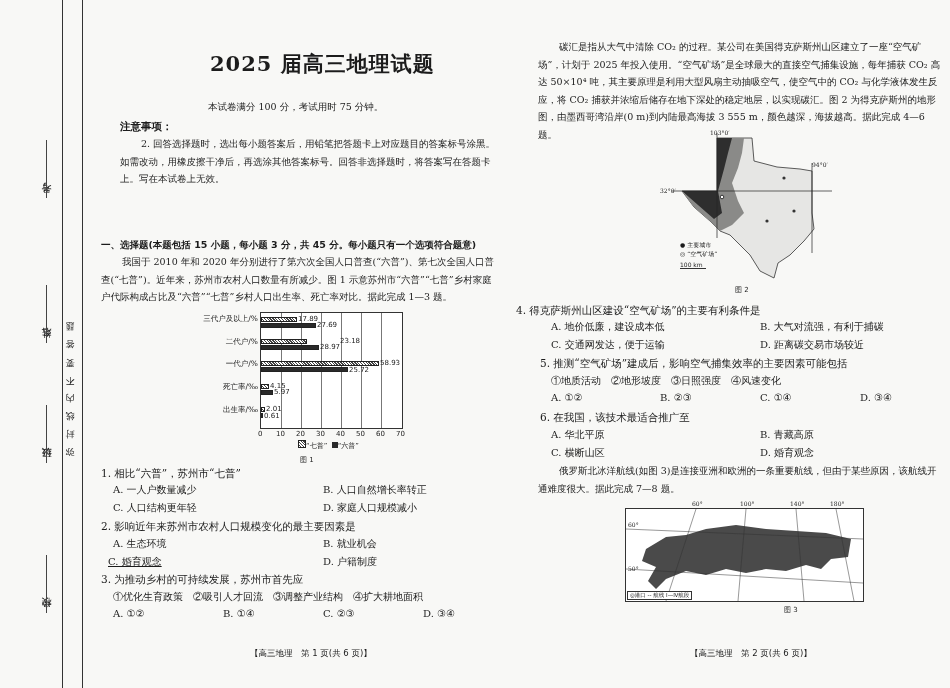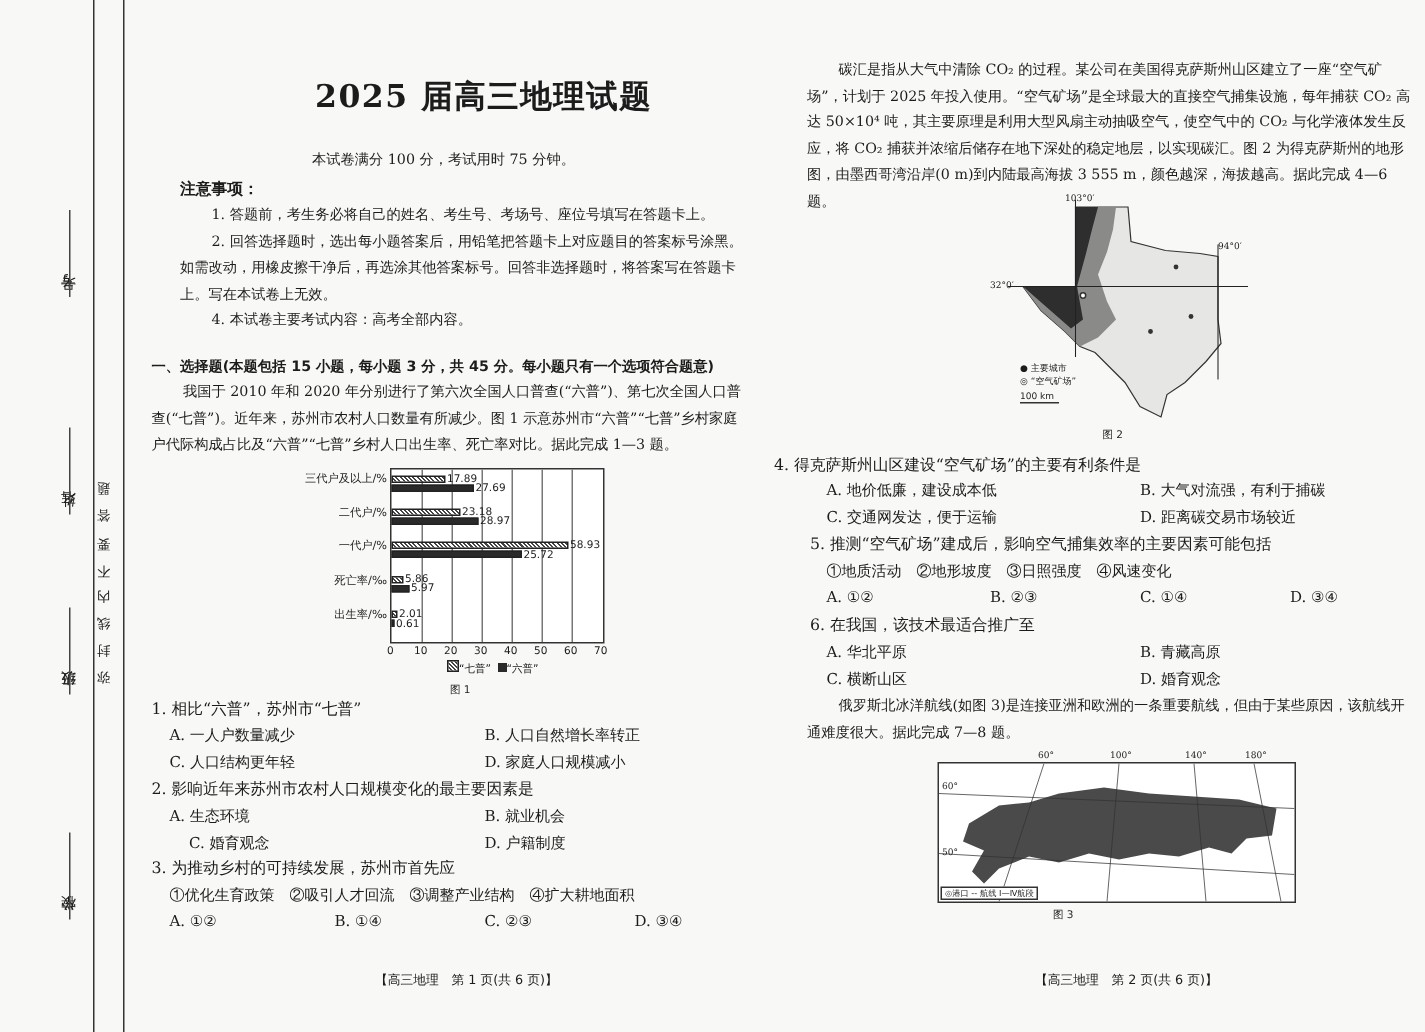--- a/index.html
+++ b/index.html
@@ -43,23 +43,21 @@
 <div class="vfield" style="top:285px;"><span>姓名</span><span class="line"></span></div>
 <div class="vfield" style="top:405px;"><span>班级</span><span class="line"></span></div>
 <div class="vfield" style="top:555px;"><span>学校</span><span class="line"></span></div>
 
 <div class="seal" style="top:228px;height:236px;">弥封线内不要答题</div>
 
 <div class="abs title" style="left:210px;top:50px;">2025 届高三地理试题</div>
 <div class="abs p" style="left:208px;top:98px;font-size:9.5px;">本试卷满分 100 分，考试用时 75 分钟。</div>
 <div class="abs p bold" style="left:120px;top:118px;">注意事项：</div>
 <div class="abs small" style="left:120px;top:135px;width:378px;">
-  <div class="indent">1. 答题前，考生务必将自己的姓名、考生号、考场号、座位号填写在答题卡上。</div>
   <div class="indent">2. 回答选择题时，选出每小题答案后，用铅笔把答题卡上对应题目的答案标号涂黑。如需改动，用橡皮擦干净后，再选涂其他答案标号。回答非选择题时，将答案写在答题卡上。写在本试卷上无效。</div>
-  <div class="indent">4. 本试卷主要考试内容：高考全部内容。</div>
 </div>
 
 <div class="abs small bold" style="left:101px;top:236px;width:400px;font-size:9.5px;">一、选择题(本题包括 15 小题，每小题 3 分，共 45 分。每小题只有一个选项符合题意)</div>
 <div class="abs small indent" style="left:101px;top:253px;width:400px;">我国于 2010 年和 2020 年分别进行了第六次全国人口普查(“六普”)、第七次全国人口普查(“七普”)。近年来，苏州市农村人口数量有所减少。图 1 示意苏州市“六普”“七普”乡村家庭户代际构成占比及“六普”“七普”乡村人口出生率、死亡率对比。据此完成 1—3 题。</div>
 
 <div>
   <div class="cat" style="left:188px;top:314px;">三代户及以上/%</div>
   <div class="cat" style="left:188px;top:337px;">二代户/%</div>
   <div class="cat" style="left:188px;top:359px;">一代户/%</div>
   <div class="cat" style="left:188px;top:382px;">死亡率/‰</div>
@@ -71,31 +69,31 @@
     <div class="gl" style="left:80px"></div>
       <div class="gl" style="left:100px"></div>
       <div class="gl" style="left:120px"></div>
 
     <div class="bar s7" style="top:4px;width:36px;"></div>
     <div class="bl" style="top:3px;left:37px;">17.89</div>
     <div class="bar s6" style="top:10px;width:55px;"></div>
     <div class="bl" style="top:9px;left:56px;">27.69</div>
 
     <div class="bar s7" style="top:26px;width:46px;"></div>
-    <div class="bl" style="top:25px;left:47px;">23.18</div>
+    <div class="bl" style="top:25px;left:47px;padding-left:32px;">23.18</div>
     <div class="bar s6" style="top:32px;width:58px;"></div>
     <div class="bl" style="top:31px;left:59px;">28.97</div>
 
     <div class="bar s7" style="top:48px;width:118px;"></div>
     <div class="bl" style="top:47px;left:119px;">58.93</div>
     <div class="bar s6" style="top:54px;width:87px;"></div>
     <div class="bl" style="top:54px;left:88px;">25.72</div>
 
     <div class="bar s7" style="top:71px;width:8px;"></div>
-    <div class="bl" style="top:70px;left:9px;">5.86</div>
+    <div class="bl" style="top:70px;left:9px;">4.15</div>
     <div class="bar s6" style="top:77px;width:12px;"></div>
     <div class="bl" style="top:76px;left:13px;">5.97</div>
 
     <div class="bar s7" style="top:94px;width:4px;"></div>
     <div class="bl" style="top:93px;left:5px;">2.01</div>
     <div class="bar s6" style="top:100px;width:2px;"></div>
     <div class="bl" style="top:100px;left:3px;">0.61</div>
   </div>
   <div class="tick" style="left:258px;">0</div>
   <div class="tick" style="left:276px;">10</div>
@@ -114,21 +112,21 @@
 
 <div class="abs p" style="left:101px;top:465px;">1. 相比“六普”，苏州市“七普”</div>
 <div class="opt" style="left:113px;top:483px;">A. 一人户数量减少</div>
 <div class="opt" style="left:323px;top:483px;">B. 人口自然增长率转正</div>
 <div class="opt" style="left:113px;top:501px;">C. 人口结构更年轻</div>
 <div class="opt" style="left:323px;top:501px;">D. 家庭人口规模减小</div>
 
 <div class="abs p" style="left:101px;top:518px;">2. 影响近年来苏州市农村人口规模变化的最主要因素是</div>
 <div class="opt" style="left:113px;top:537px;">A. 生态环境</div>
 <div class="opt" style="left:323px;top:537px;">B. 就业机会</div>
-<div class="opt" style="left:126px;top:555px;">C. 婚育观念</div>
+<div class="opt" style="left:108px;top:555px;text-decoration:underline;">C. 婚育观念</div>
 <div class="opt" style="left:323px;top:555px;">D. 户籍制度</div>
 
 <div class="abs p" style="left:101px;top:571px;">3. 为推动乡村的可持续发展，苏州市首先应</div>
 <div class="opt" style="left:113px;top:590px;">①优化生育政策　②吸引人才回流　③调整产业结构　④扩大耕地面积</div>
 <div class="opt" style="left:113px;top:608px;">A. ①②</div>
 <div class="opt" style="left:223px;top:608px;">B. ①④</div>
 <div class="opt" style="left:323px;top:608px;">C. ②③</div>
 <div class="opt" style="left:423px;top:608px;">D. ③④</div>
 
 <div class="abs footer" style="left:250px;top:648px;">【高三地理　第 1 页(共 6 页)】</div>
@@ -192,15 +190,15 @@
     <line x1="210" y1="0" x2="228" y2="92" stroke="#333" stroke-width="0.5"></line>
   </svg>
   <div class="abs" style="left:66px;top:-9px;font-size:6px;">60°</div>
   <div class="abs" style="left:114px;top:-9px;font-size:6px;">100°</div>
   <div class="abs" style="left:164px;top:-9px;font-size:6px;">140°</div>
   <div class="abs" style="left:204px;top:-9px;font-size:6px;">180°</div>
   <div class="abs" style="left:2px;top:12px;font-size:6px;">60°</div>
   <div class="abs" style="left:2px;top:56px;font-size:6px;">50°</div>
   <div class="abs" style="left:1px;top:82px;font-size:5.5px;background:#fff;border:1px solid #333;padding:0 2px;font-family:'DejaVu Sans',sans-serif;">◎港口 -- 航线 Ⅰ—Ⅳ航段</div>
 </div>
-<div class="abs" style="left:702px;top:605px;font-size:7px;font-family:'DejaVu Sans',sans-serif;">图 3</div>
+<div class="abs" style="left:784px;top:605px;font-size:7px;font-family:'DejaVu Sans',sans-serif;">图 3</div>
 
 <div class="abs footer" style="left:690px;top:648px;">【高三地理　第 2 页(共 6 页)】</div>
 
 </body></html>

